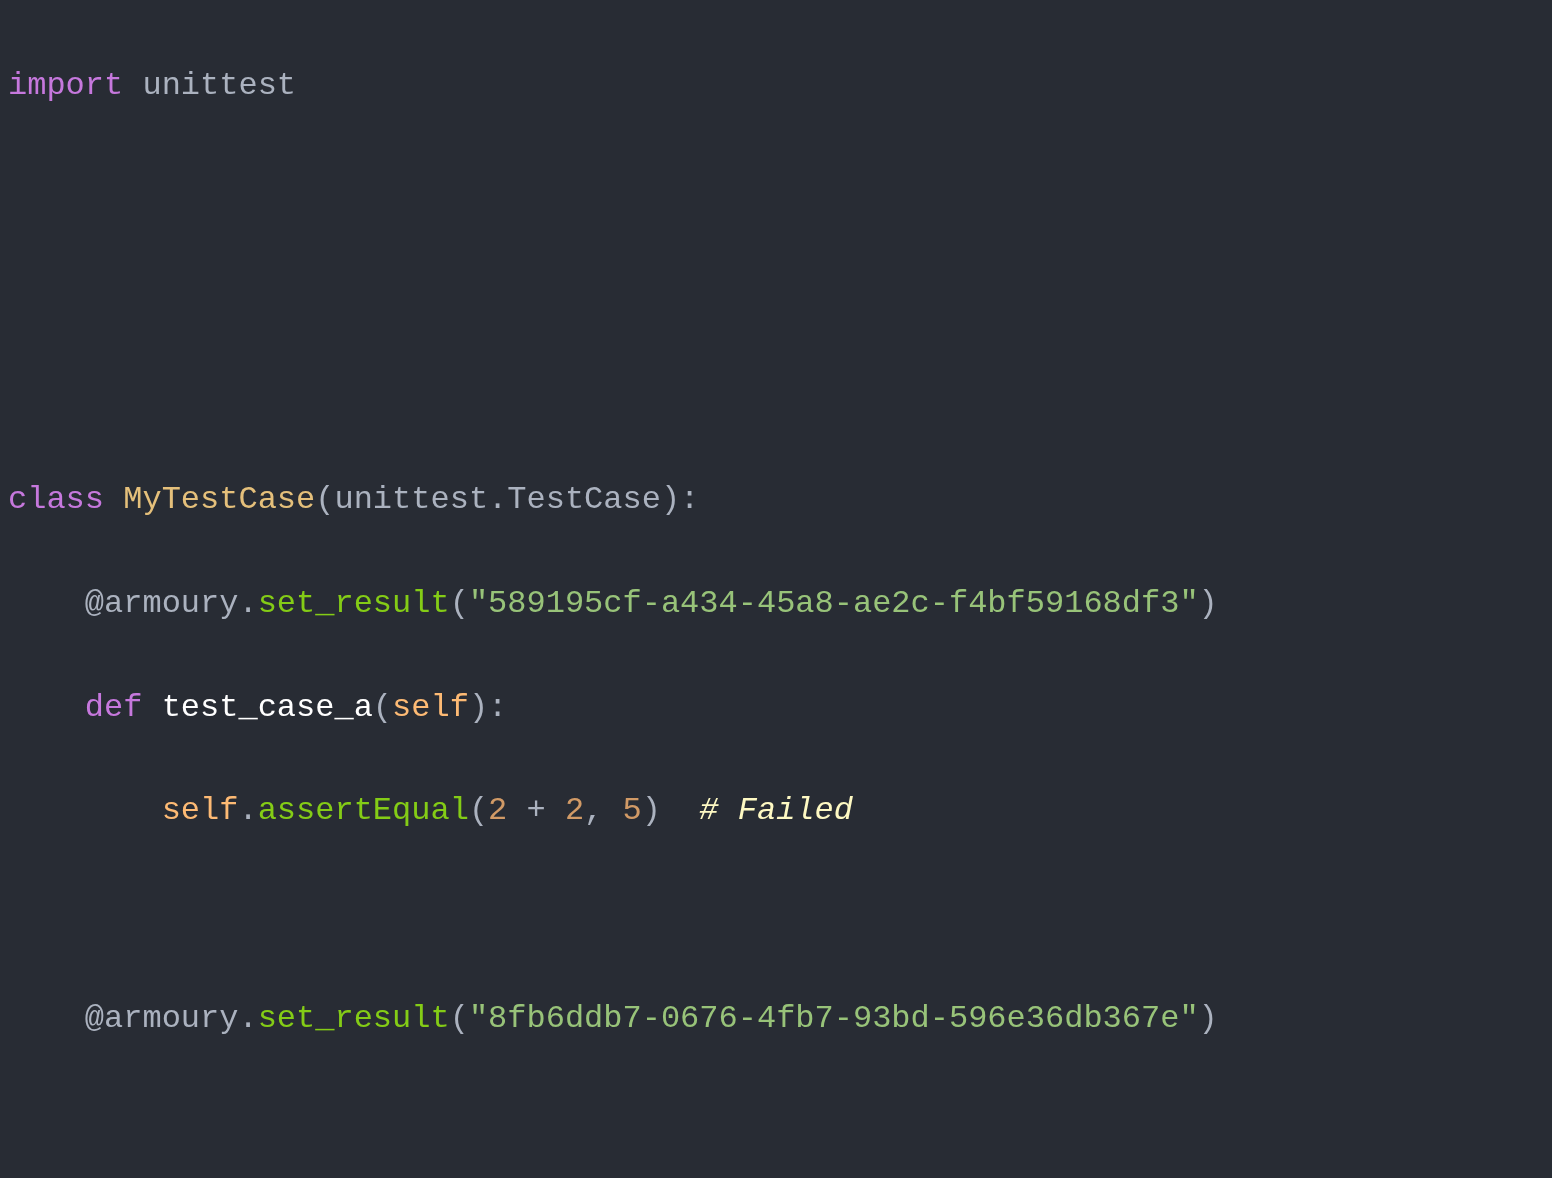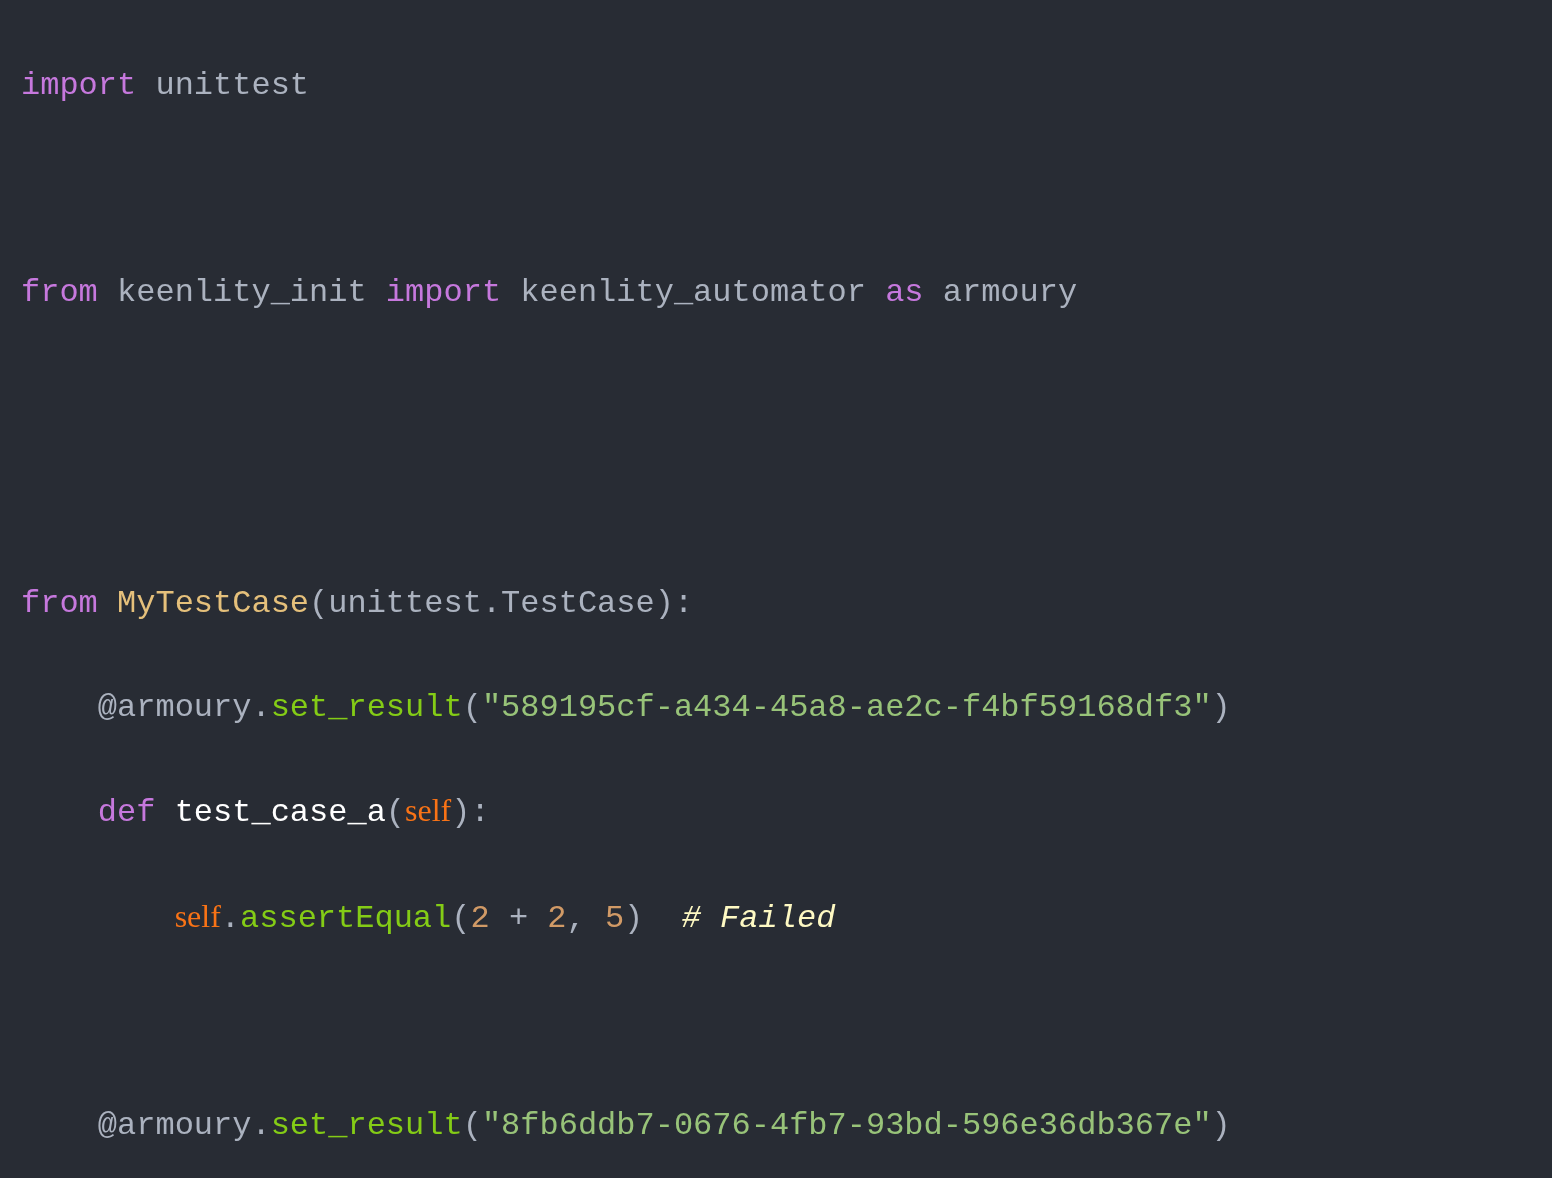--- a/index.html
+++ b/index.html
@@ -11,47 +11,46 @@
     line-height: 1.62;
     color: #abb2bf;
     overflow: hidden;
     font-feature-settings: "liga" 0;
   }
   .editor {
     padding: 8px 0 0 0;
     white-space: pre;
   }
   .line {
-    padding: 0 21px;
+    padding: 0 8px;
     min-height: 1.62em;
   }
   .kw { color: #c678dd; } 
   .ident { color: #abb2bf; }     
   .classname { color: #e5c07b; }    
   .funcdef { color: #ffffff; } 
-  .self { color: #f97316; font-family: Liberation Serif, serif; }    
+  .self { color: #fdba74; }    
   .paren { color: #abb2bf; }
   .str { color: #98c379; }     
   .num { color: #d19a66; }     
   .op { color: #abb2bf; }
   .comment { color: #fef9c3; font-style: italic; }
   .deco-at { color: #abb2bf; }
   .dot { color: #abb2bf; }    
   .call { color: #84cc16; }
 </style>
 </head>
 <body>
 
 <div class="editor">
 <div class="line"><span class="kw">import</span><span> </span><span class="ident">unittest</span></div>
 <div class="line"> </div>
-<div class="line"><span class="kw">from</span><span> </span><span class="ident">keenlity_init</span><span> </span><span class="kw">import</span><span> </span><span class="ident">keenlity_automator</span><span> </span><span class="kw">as</span><span> </span><span class="ident">armoury</span></div>
 <div class="line"> </div>
 <div class="line"> </div>
-<div class="line"><span class="kw">from</span><span> </span><span class="classname">MyTestCase</span><span class="paren">(</span><span class="ident">unittest</span><span class="dot">.</span><span class="ident">TestCase</span><span class="paren">)</span><span class="paren">:</span></div>
+<div class="line"><span class="kw">class</span><span> </span><span class="classname">MyTestCase</span><span class="paren">(</span><span class="ident">unittest</span><span class="dot">.</span><span class="ident">TestCase</span><span class="paren">)</span><span class="paren">:</span></div>
 <div class="line"><span>    </span><span class="deco-at">@</span><span class="ident">armoury</span><span class="dot">.</span><span class="call">set_result</span><span class="paren">(</span><span class="str">"</span><span class="str">589195cf-a434-45a8-ae2c-f4bf59168df3</span><span class="str">"</span><span class="paren">)</span></div>
 <div class="line"><span>    </span><span class="kw">def</span><span> </span><span class="funcdef">test_case_a</span><span class="paren">(</span><span class="self">self</span><span class="paren">)</span><span class="paren">:</span></div>
 <div class="line"><span>        </span><span class="self">self</span><span class="dot">.</span><span class="call">assertEqual</span><span class="paren">(</span><span class="num">2</span><span> </span><span class="op">+</span><span> </span><span class="num">2</span><span class="paren">,</span><span> </span><span class="num">5</span><span class="paren">)</span><span>  </span><span class="comment"># Failed</span></div>
 <div class="line"> </div>
 <div class="line"><span>    </span><span class="deco-at">@</span><span class="ident">armoury</span><span class="dot">.</span><span class="call">set_result</span><span class="paren">(</span><span class="str">"</span><span class="str">8fb6ddb7-0676-4fb7-93bd-596e36db367e</span><span class="str">"</span><span class="paren">)</span></div>
 
 
 
 
 

